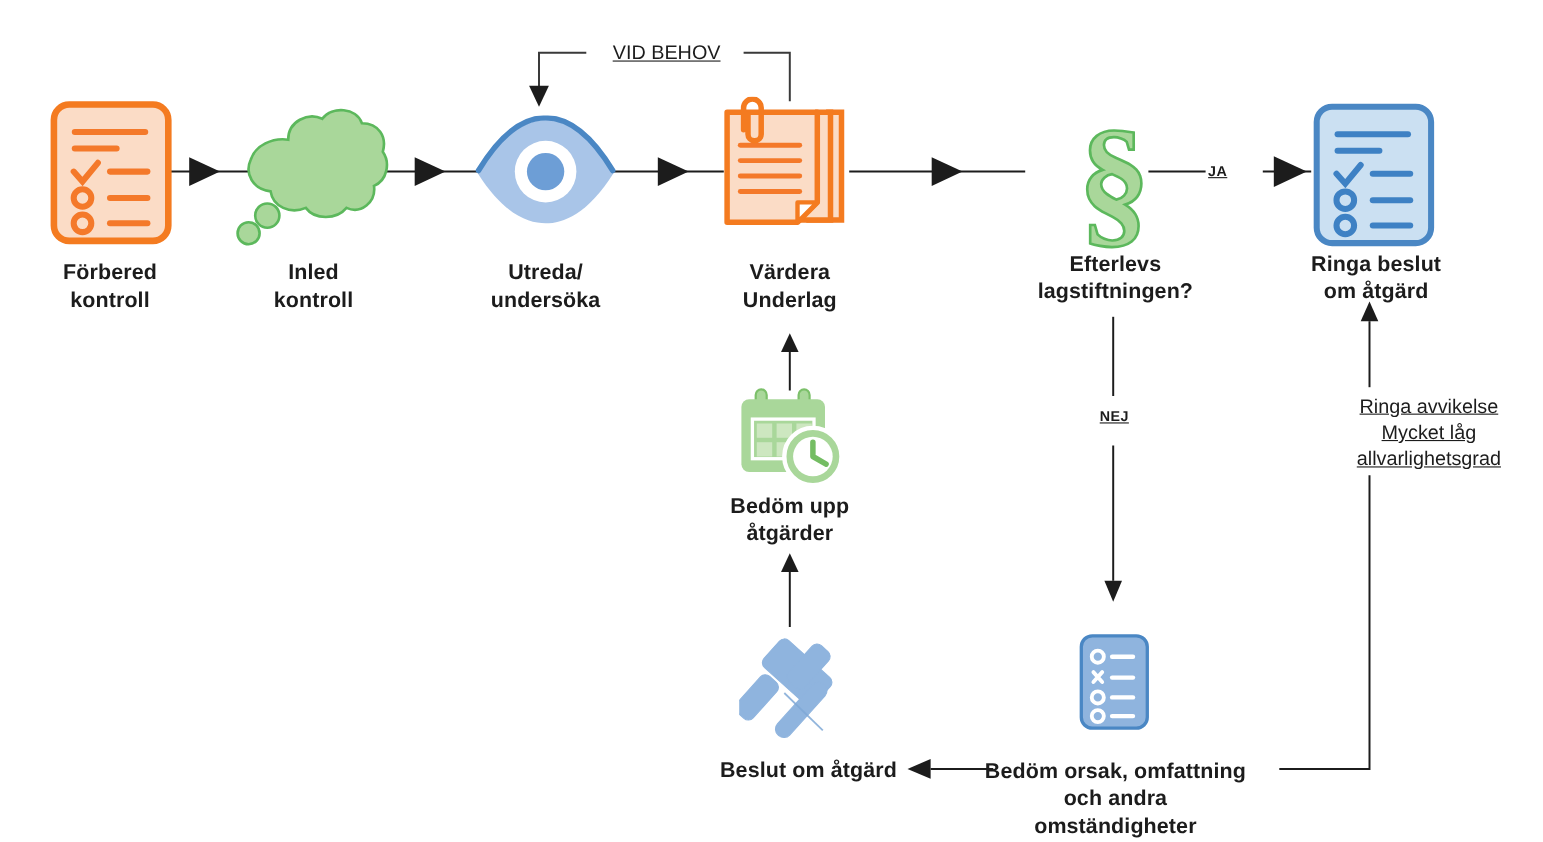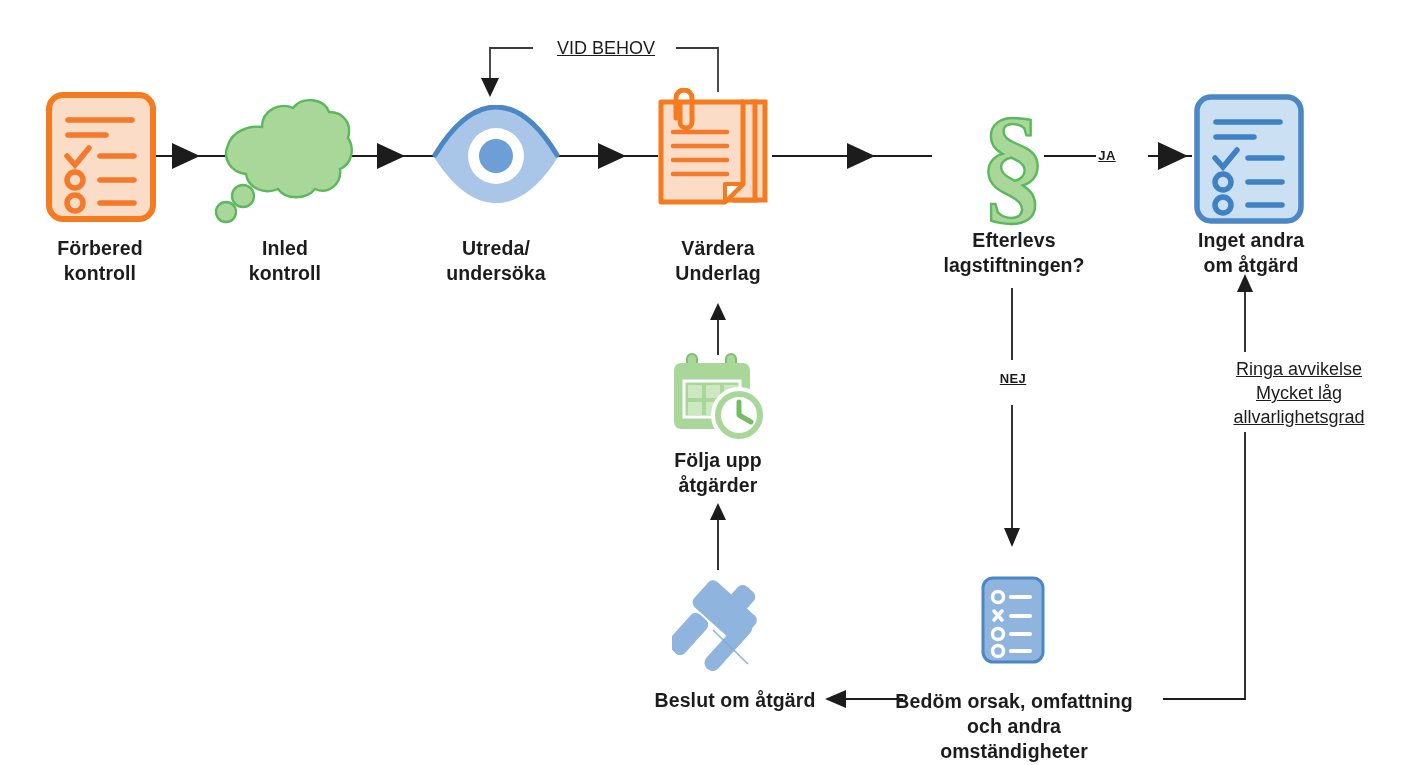--- a/index.html
+++ b/index.html
@@ -235,24 +235,24 @@
 
   <div class="label" style="left:638px; top:236px; width:160px;">Värdera
 Underlag</div>
 
   <div class="label" style="left:412px; top:236px; width:168px;">Utreda/
 undersöka</div>
 
   <div class="label" style="left:922px; top:228px; width:184px;">Efterlevs
 lagstiftningen?</div>
 
-  <div class="label" style="left:1164px; top:228px; width:174px;">Inget andra
+  <div class="label" style="left:1164px; top:228px; width:174px;">Ringa beslut
 om åtgärd</div>
 
-  <div class="label" style="left:638px; top:448px; width:160px;">Följa upp
+  <div class="label" style="left:638px; top:448px; width:160px;">Bedöm upp
 åtgärder</div>
 
   <div class="label" style="left:632px; top:688px; width:206px;">Beslut om åtgärd</div>
 
   <div class="label" style="left:895px; top:689px; width:238px;">Bedöm orsak, omfattning
 och andra omständigheter</div>
 
   <div class="edge-label" style="left:536px; top:37px; width:140px;">VID BEHOV</div>
 
   <div class="edge-label bold" style="left:1086px; top:145px; width:42px;">JA</div>

